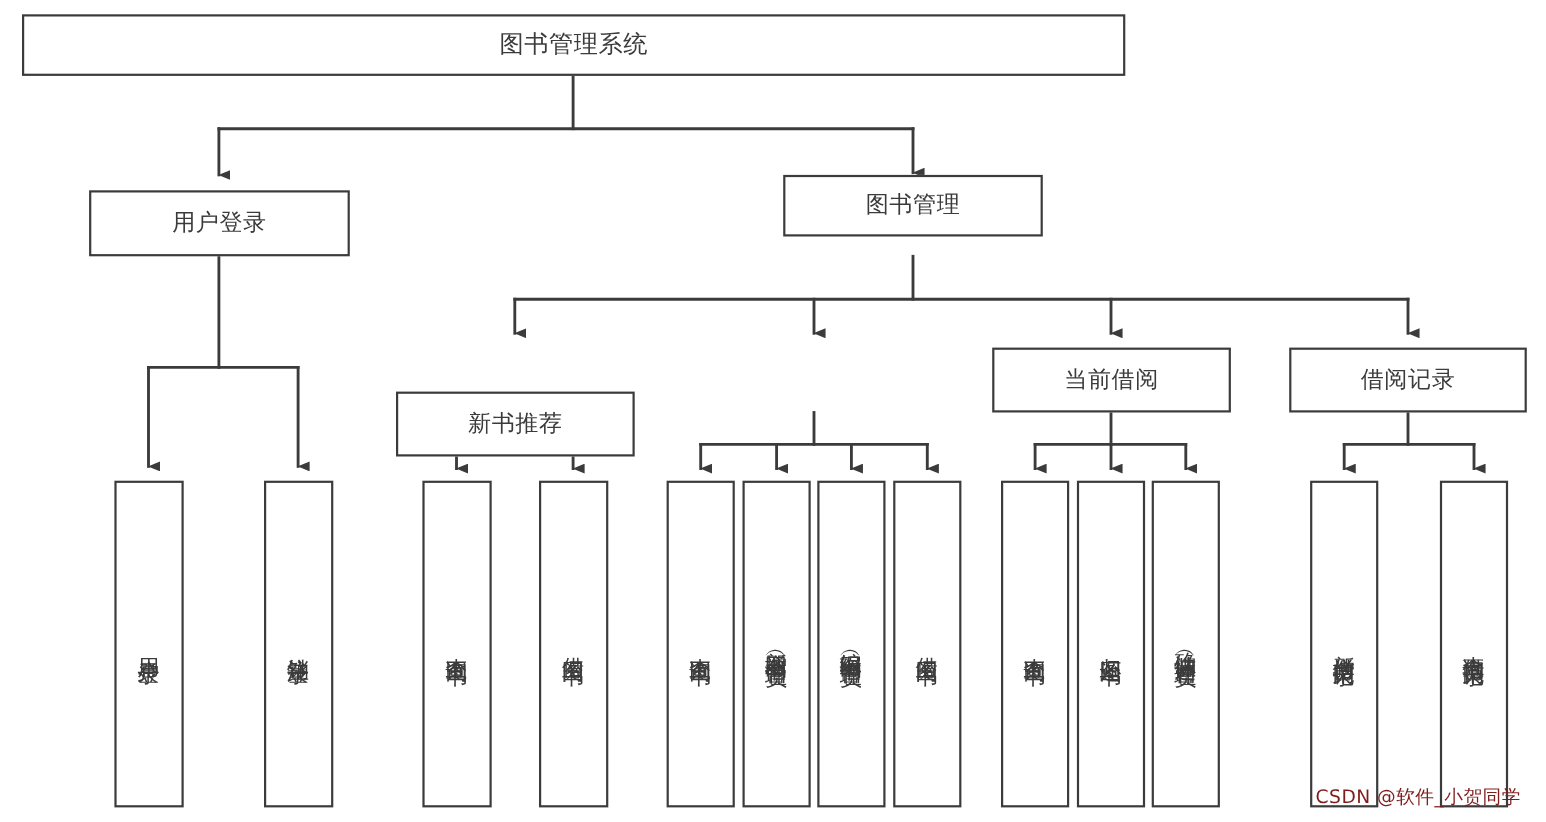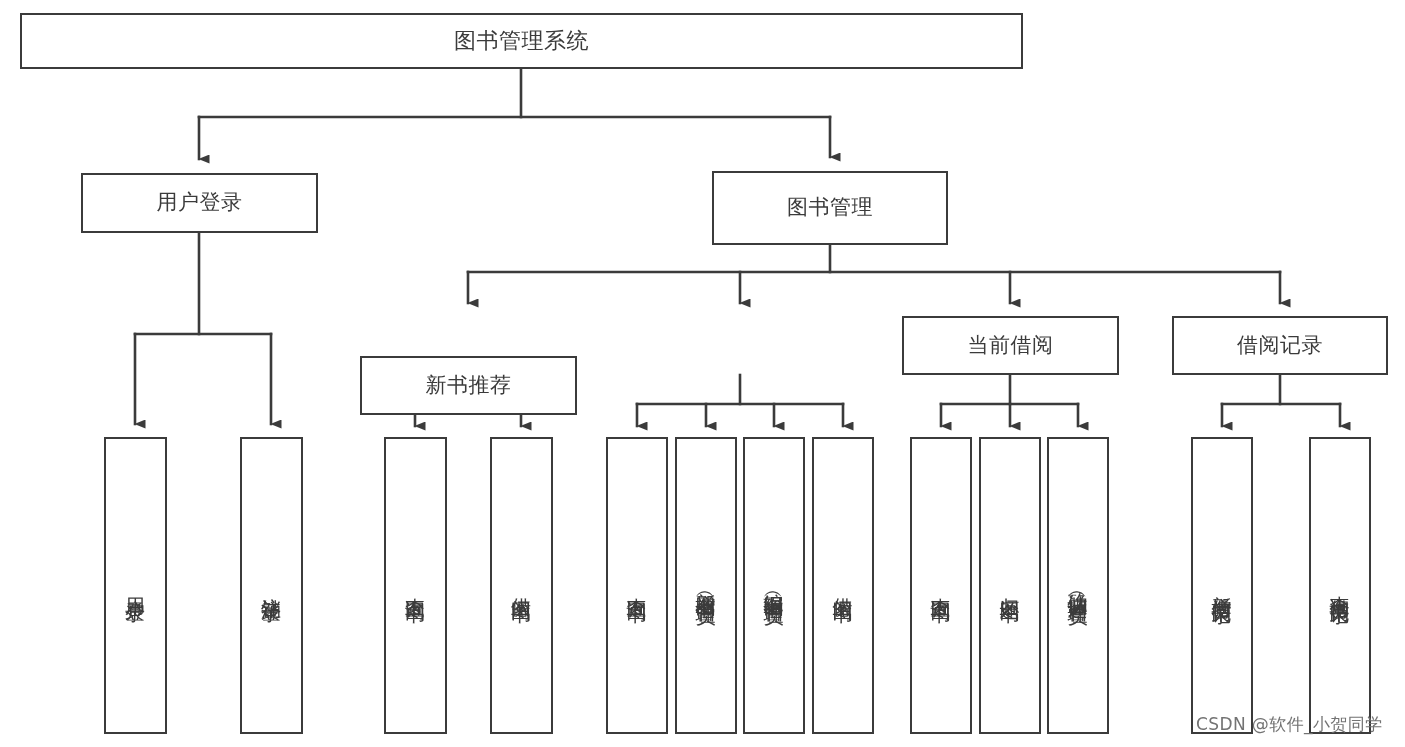--- a/index.html
+++ b/index.html
@@ -53,21 +53,21 @@
     line-height: 1;
     white-space: normal;
     max-height: 276px;
   }
   .node-box.root .node-label { font-size: 22px; }
   .watermark {
     position: absolute;
     left: 1196px;
     top: 713px;
     font-size: 17px;
-    color: #737373;
+    color: #7f1d1d;
     white-space: nowrap;
     letter-spacing: 0.4px;
     pointer-events: none;
   }
 </style>
 </head>
 <body>
 
 <div id="diagram-root">
 
@@ -136,21 +136,21 @@
     </g>
   </svg>
 
   <div class="node-box root" style="left:20px; top:13px; width:1003px; height:56px;">
     <span class="node-label">图书管理系统</span>
   </div>
 
   <div class="node-box" style="left:81px; top:173px; width:237px; height:60px;">
     <span class="node-label">用户登录</span>
   </div>
-  <div class="node-box" style="left:712px; top:171px; width:236px; height:74px;">
+  <div class="node-box" style="left:712px; top:159px; width:236px; height:56px;">
     <span class="node-label">图书管理</span>
   </div>
 
   <div class="node-box" style="left:360px; top:316px; width:217px; height:59px;margin-top:40px;">
     <span class="node-label">新书推荐</span>
   </div>
   <div class="node-box" style="left:1172px; top:316px; width:216px; height:59px;">
     <span class="node-label">借阅记录</span>
   </div>
   <div class="node-box" style="left:902px; top:316px; width:217px; height:59px;">

